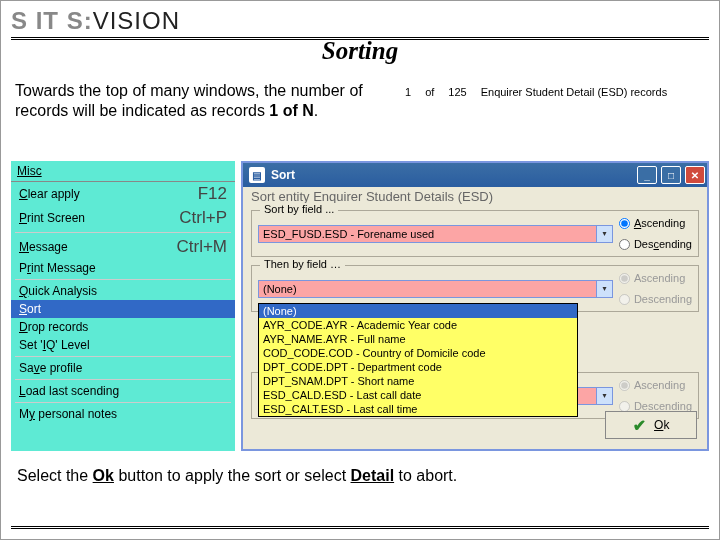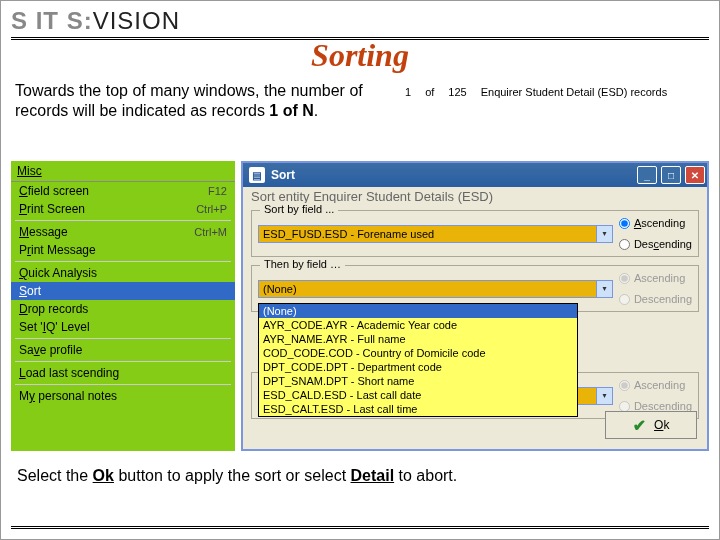--- a/index.html
+++ b/index.html
@@ -2,48 +2,48 @@
 <html><head>
 <meta charset="utf-8">
 <style>
   * { box-sizing: border-box; margin: 0; padding: 0; }
   body { width: 720px; height: 540px; font-family: Arial, sans-serif; font-size: 12px; background: #fff; position: relative; }
   .slide { width: 720px; height: 540px; border: 1px solid #999; background: #fff; position: relative; overflow: hidden; }
   .logo { position: absolute; top: 6px; left: 10px; font-family: Arial, sans-serif; font-size: 24px; font-weight: 300; letter-spacing: 1px; color: #444; }
   .logo .c1 { color: #888; font-weight: 700; }
   .logo .c2 { color: #222; font-weight: normal; }
   .top-rule { position: absolute; top: 36px; left: 10px; right: 10px; height: 3px; background: linear-gradient(#000,#000 1px,#fff 1px,#fff 2px,#000 2px); }
-  .title { position: absolute; top: 36px; left: 0; right: 0; text-align: center; font-family: "Times New Roman", serif; font-size: 32px; font-weight: bold; font-style: italic; color: #c2410c; }
+  .title { position: absolute; top: 36px; left: 0; right: 0; text-align: center; font-family: "Times New Roman", serif; font-size: 25px; font-weight: bold; font-style: italic; color: #000000; }
   .intro { position: absolute; top: 80px; left: 14px; width: 380px; font-size: 16px; line-height: 1.25; color: #000; }
   .intro b { font-weight: bold; }
   .recbanner { position: absolute; top: 80px; left: 400px; width: 300px; height: 22px; background: #fff; display: flex; align-items: center; gap: 14px; font-size: 11px; padding: 2px 4px; }
   .recbanner span { white-space: nowrap; }
   .main-row { position: absolute; top: 160px; left: 10px; right: 10px; height: 290px; display: flex; }
-  .menu { width: 224px; background: #84cc16; border-right: none; }
+  .menu { width: 224px; background: #5eead4; border-right: none; }
   .menu-head { font-size: 12px; padding: 3px 6px; border-bottom: 1px solid #888; }
   .menu-head u { text-decoration: underline; }
   .menu-sep { border: none; border-top: 1px solid #ccc; margin: 2px 4px; }
   .menu-item { display: flex; justify-content: space-between; align-items: center; padding: 2px 8px; font-size: 12px; }
   .menu-item.sel { background: #3169c6; color: #fff; }
-  .menu-item .hk { color: #444; font-size: 11px; }
+  .menu-item .hk { color: #444; font-size: 17px; }
   .menu-item u { text-decoration: underline; }
   .sortwin { flex: 1; border: 2px solid #7a96df; background: #ece9d8; position: relative; margin-left: 6px; }
   .titlebar { height: 24px; background: linear-gradient(#3b6ea5,#2a5da0); color: #fff; display: flex; align-items: center; padding-left: 6px; font-size: 12px; font-weight: bold; }
   .titlebar .icon { width: 16px; height: 16px; margin-right: 6px; background: #fff; border-radius: 2px; display: inline-flex; align-items: center; justify-content: center; font-size: 10px; color: #2a5da0; }
   .titlebtns { margin-left: auto; display: flex; }
   .tbtn { width: 20px; height: 18px; margin: 3px 2px; border: 1px solid #fff; border-radius: 2px; display: flex; align-items: center; justify-content: center; font-size: 10px; color: #fff; }
   .tbtn.min { background: #3a6ea5; }
   .tbtn.max { background: #3a6ea5; }
   .tbtn.close { background: #d04a3c; }
   .sw-body { padding: 0 8px; }
   .sw-label { color: #666; font-size: 13px; margin: 2px 0 6px; }
   .fieldset { border: 1px solid #aca899; padding: 6px; margin-bottom: 8px; background: #ece9d8; position: relative; }
   .fs-legend { position: absolute; top: -8px; left: 8px; background: #ece9d8; padding: 0 4px; font-size: 11px; }
   .row { display: flex; align-items: center; gap: 6px; }
-  .combo { flex: 1; display: flex; align-items: center; background: #eab308; border: 1px solid #7a96df; height: 18px; font-size: 11px; padding-left: 4px; position: relative; }
+  .combo { flex: 1; display: flex; align-items: center; background: #fca5a5; border: 1px solid #7a96df; height: 18px; font-size: 11px; padding-left: 4px; position: relative; }
   .combo .arrow { margin-left: auto; width: 16px; height: 16px; background: #cde1fb; border-left: 1px solid #7a96df; display: flex; align-items: center; justify-content: center; font-size: 8px; color: #333; }
   .radios { display: flex; flex-direction: column; gap: 9px; font-size: 11px; }
   .radio { display: flex; align-items: center; gap: 4px; }
   .radio input { width: 11px; height: 11px; }
   .radio.disabled { color: #999; }
   .droplist { position: absolute; top: 22px; left: -1px; width: 320px; background: #ffff66; border: 1px solid #000; z-index: 10; font-size: 11px; max-height: 160px; overflow: hidden; }
   .droplist .opt { padding: 1px 4px; white-space: nowrap; }
   .droplist .opt.sel { background: #3169c6; color: #fff; }
   .okbtn { position: absolute; right: 10px; bottom: 10px; width: 92px; height: 28px; background: #ece9d8; border: 1px solid #888; display: flex; align-items: center; justify-content: center; gap: 8px; }
   .check { color: #2a8a2a; font-size: 16px; font-weight: bold; }
@@ -70,21 +70,21 @@
     <span>1</span>
     <span>of</span>
     <span>125</span>
     <span>Enquirer Student Detail (ESD) records</span>
   </div>
 
   <div class="main-row">
     <div class="menu">
       <div class="menu-head"><u>Misc</u></div>
       <div class="menu-item">
-          <span><u>C</u><span>field screen</span></span>
+          <span><u>C</u><span>lear apply</span></span>
           <span class="hk">F12</span>
         </div>
       <div class="menu-item">
           <span><u>P</u><span>rint Screen</span></span>
           <span class="hk">Ctrl+P</span>
         </div>
       <hr class="menu-sep">
       <div class="menu-item">
           <span><u>M</u><span>essage</span></span>
           <span class="hk">Ctrl+M</span>

